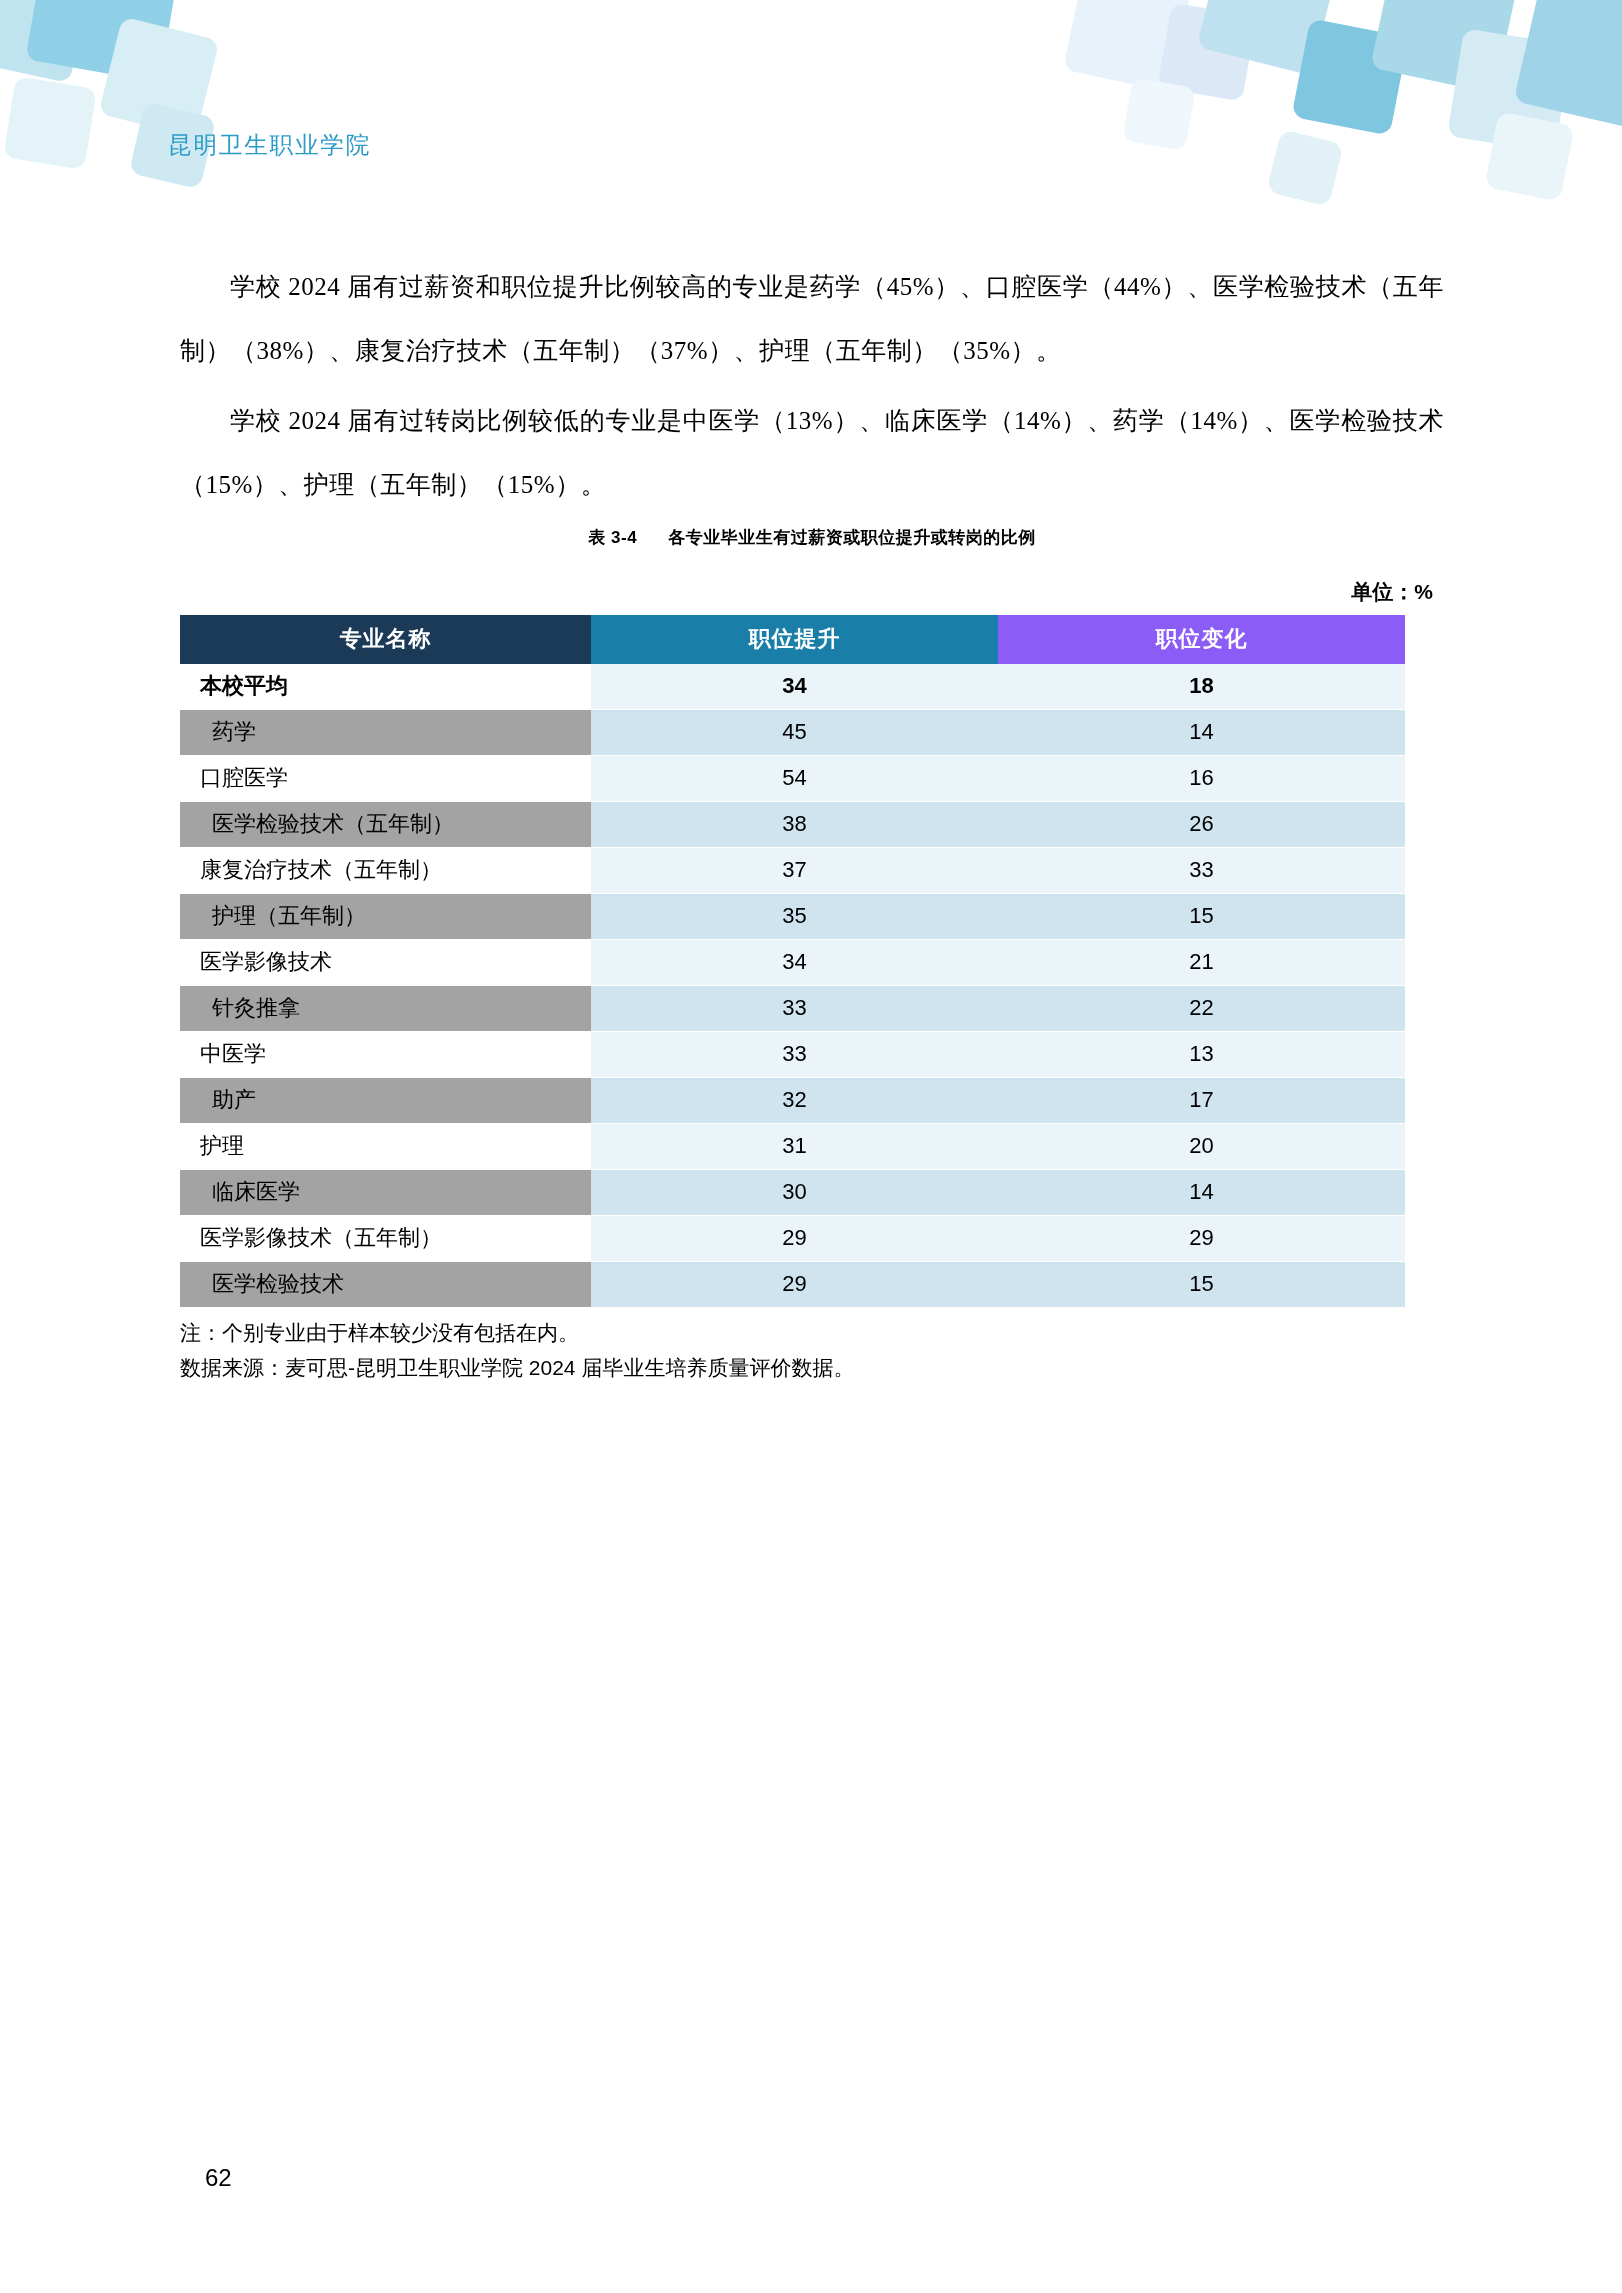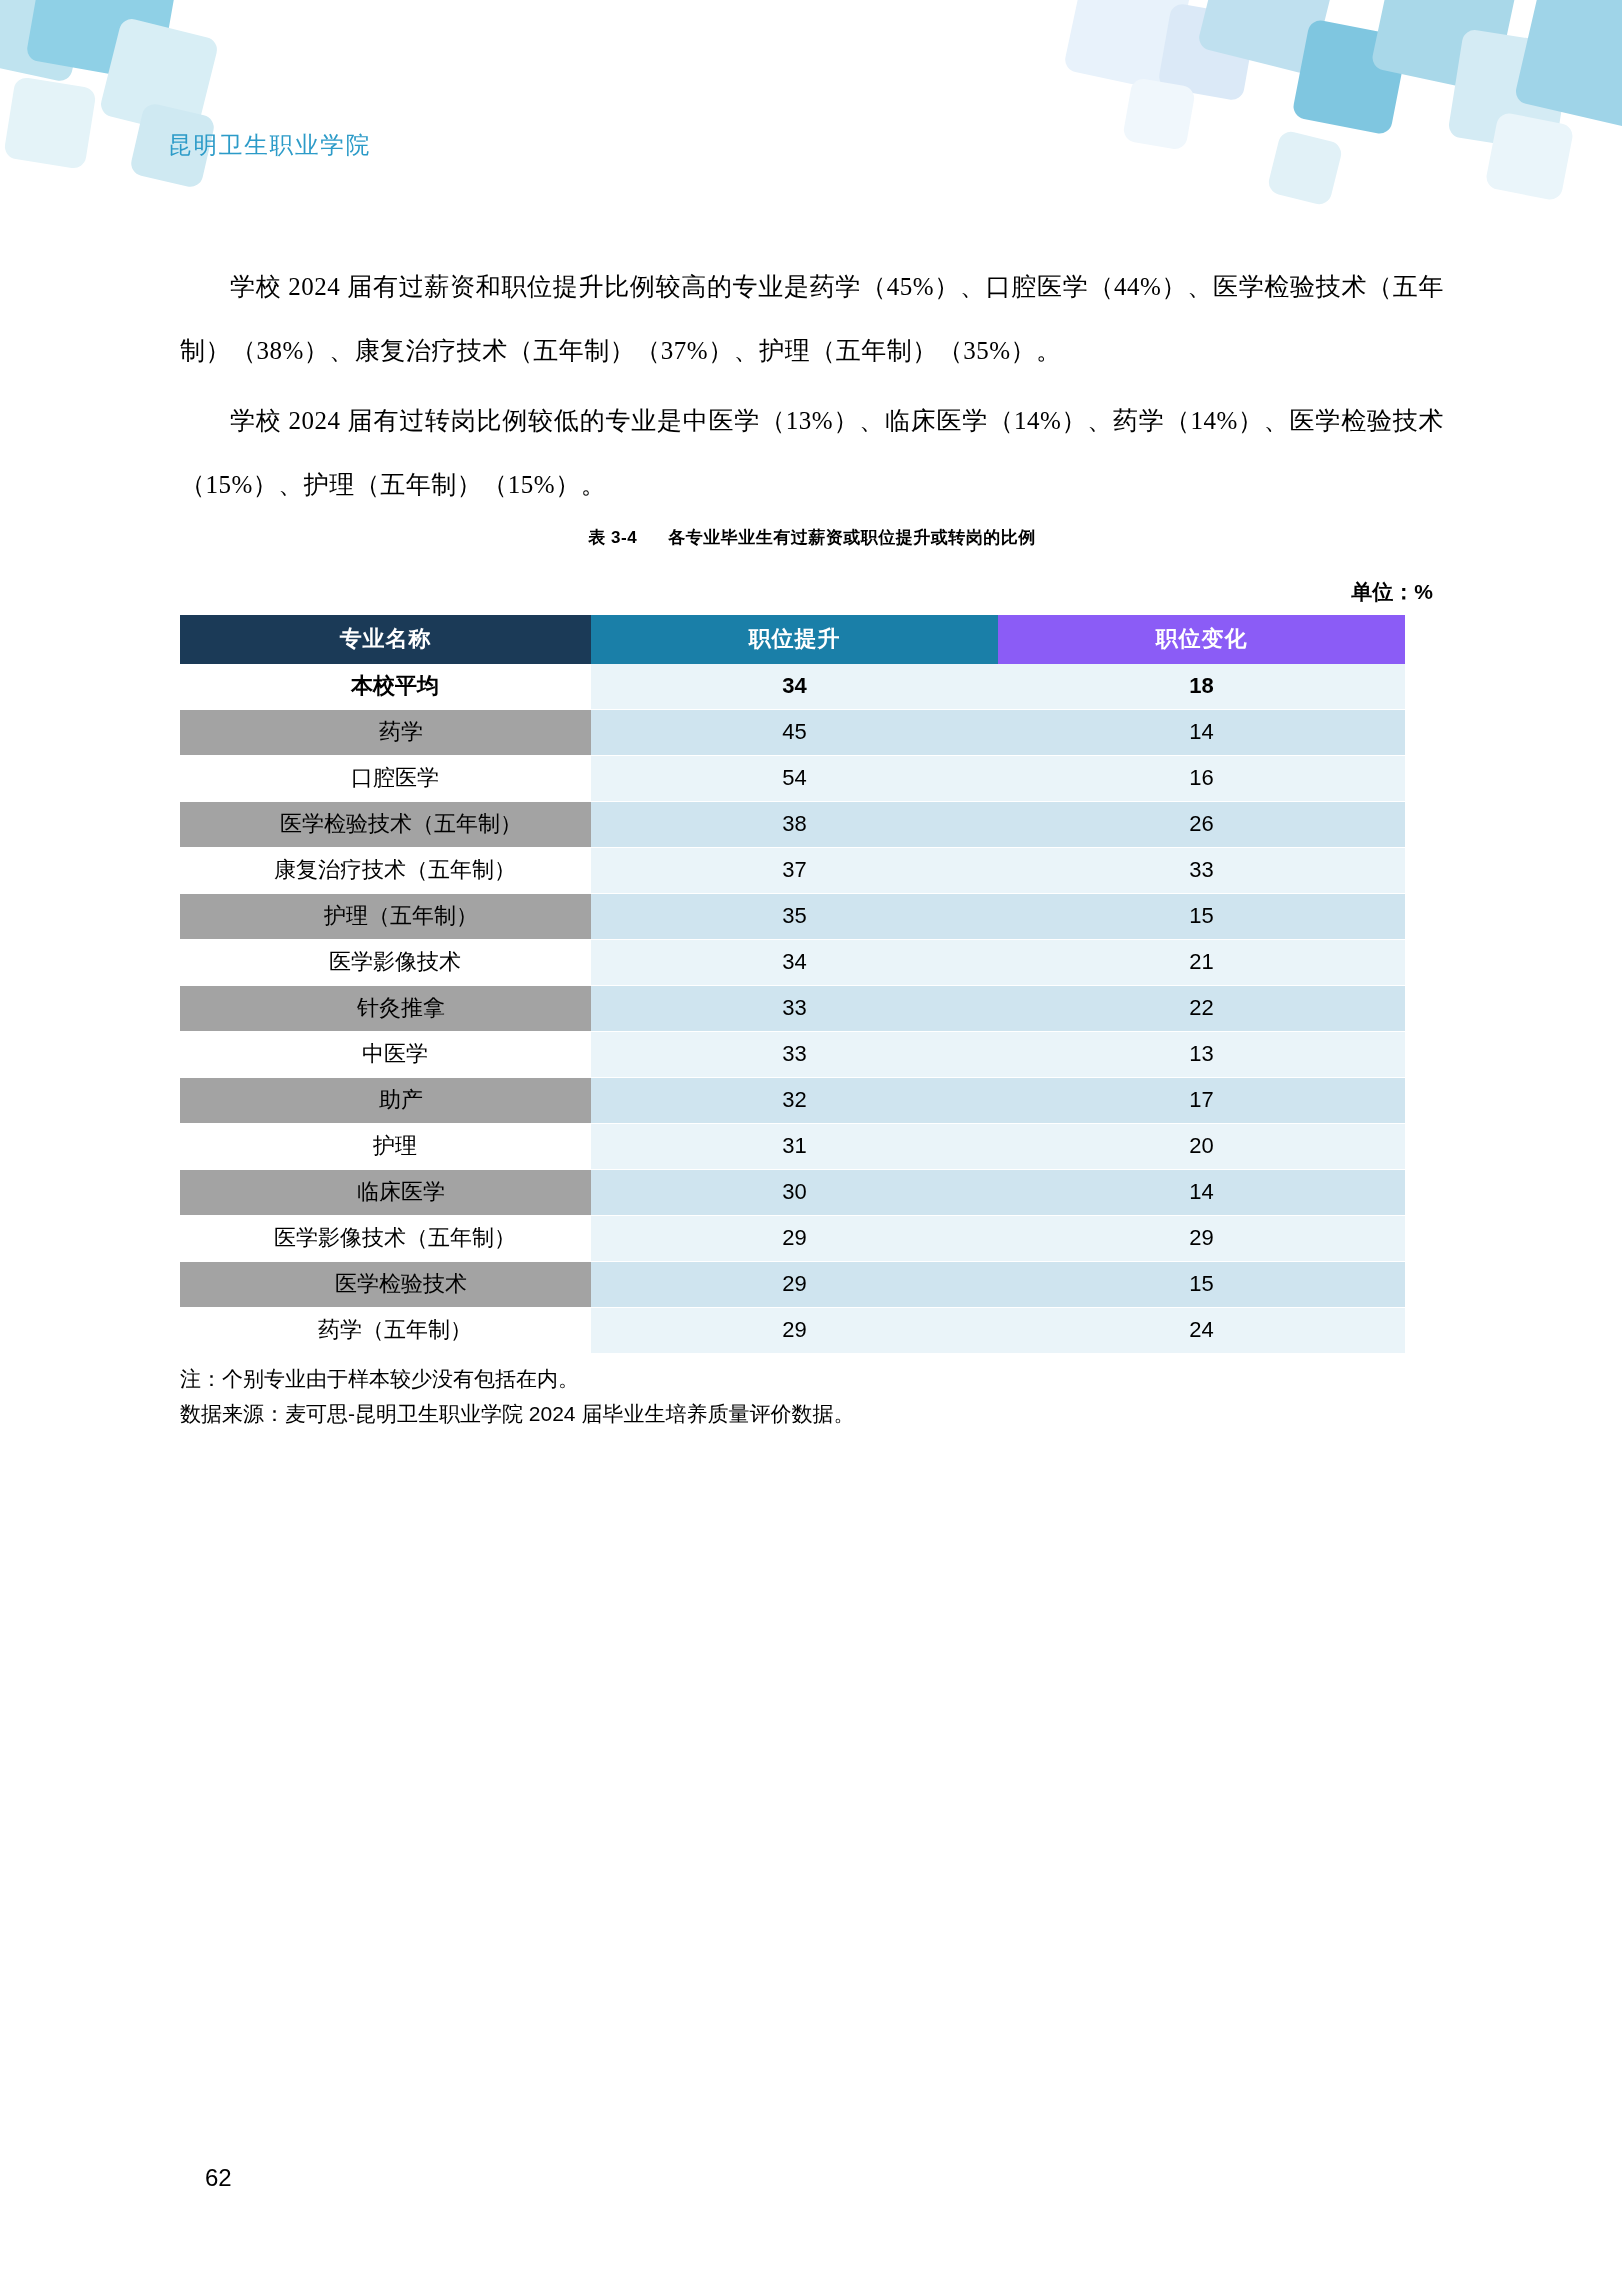--- a/index.html
+++ b/index.html
@@ -95,21 +95,20 @@
   }
   th.c0 { background: #1b3a57; width: 409px; }
   th.c1 { background: #1a7fa8; width: 405px; }
   th.c2 { background: #8b5cf6; width: 405px; }
 
   table.data-table td {
     height: 43px;
     font-size: 22px;
     font-family: "Liberation Sans", sans-serif;
     border-bottom: 0.9px solid #ffffff;
-    text-align: center;
   }
   td.major {
     padding-left: 20px;
     text-align: left;
   }
   td.num {
     text-align: center;
   }
   tr.odd td.major { background: #a3a3a3; padding-left: 32px; }
   tr.odd td.v1   { background: #cfe4ef; }
@@ -243,25 +242,20 @@
       <tr class="even">
         <td class="major">医学影像技术（五年制）</td>
         <td class="num v1">29</td>
         <td class="num v2">29</td>
       </tr>
       <tr class="odd">
         <td class="major">医学检验技术</td>
         <td class="num v1">29</td>
         <td class="num v2">15</td>
       </tr>
-      <tr class="even">
-        <td class="major">药学（五年制）</td>
-        <td class="num v1">29</td>
-        <td class="num v2">24</td>
-      </tr>
     </tbody>
   </table>
 
   <div class="notes">
     <div>注：个别专业由于样本较少没有包括在内。</div>
     <div>数据来源：麦可思-昆明卫生职业学院 2024 届毕业生培养质量评价数据。</div>
   </div>
 
 </div>
 

